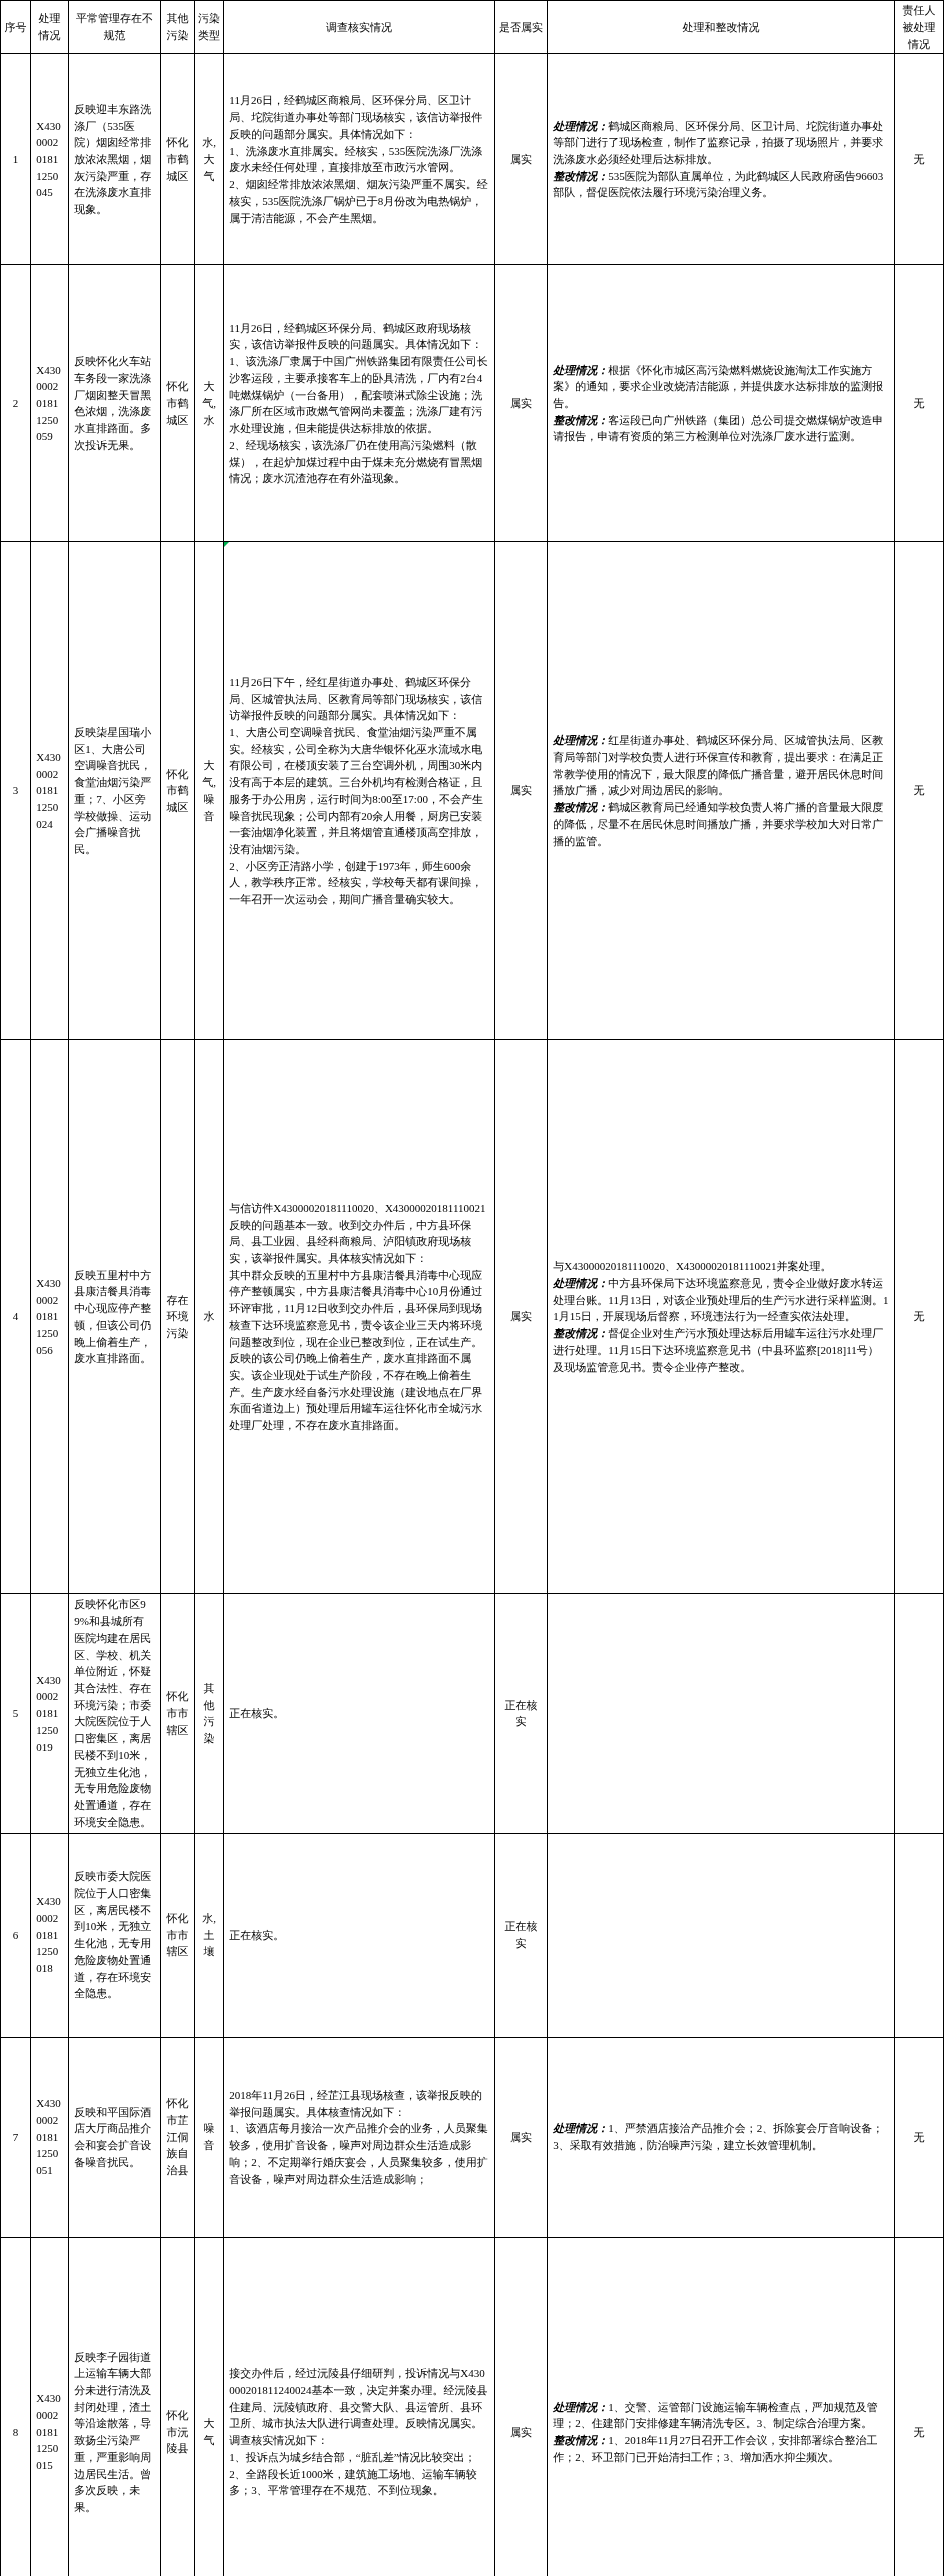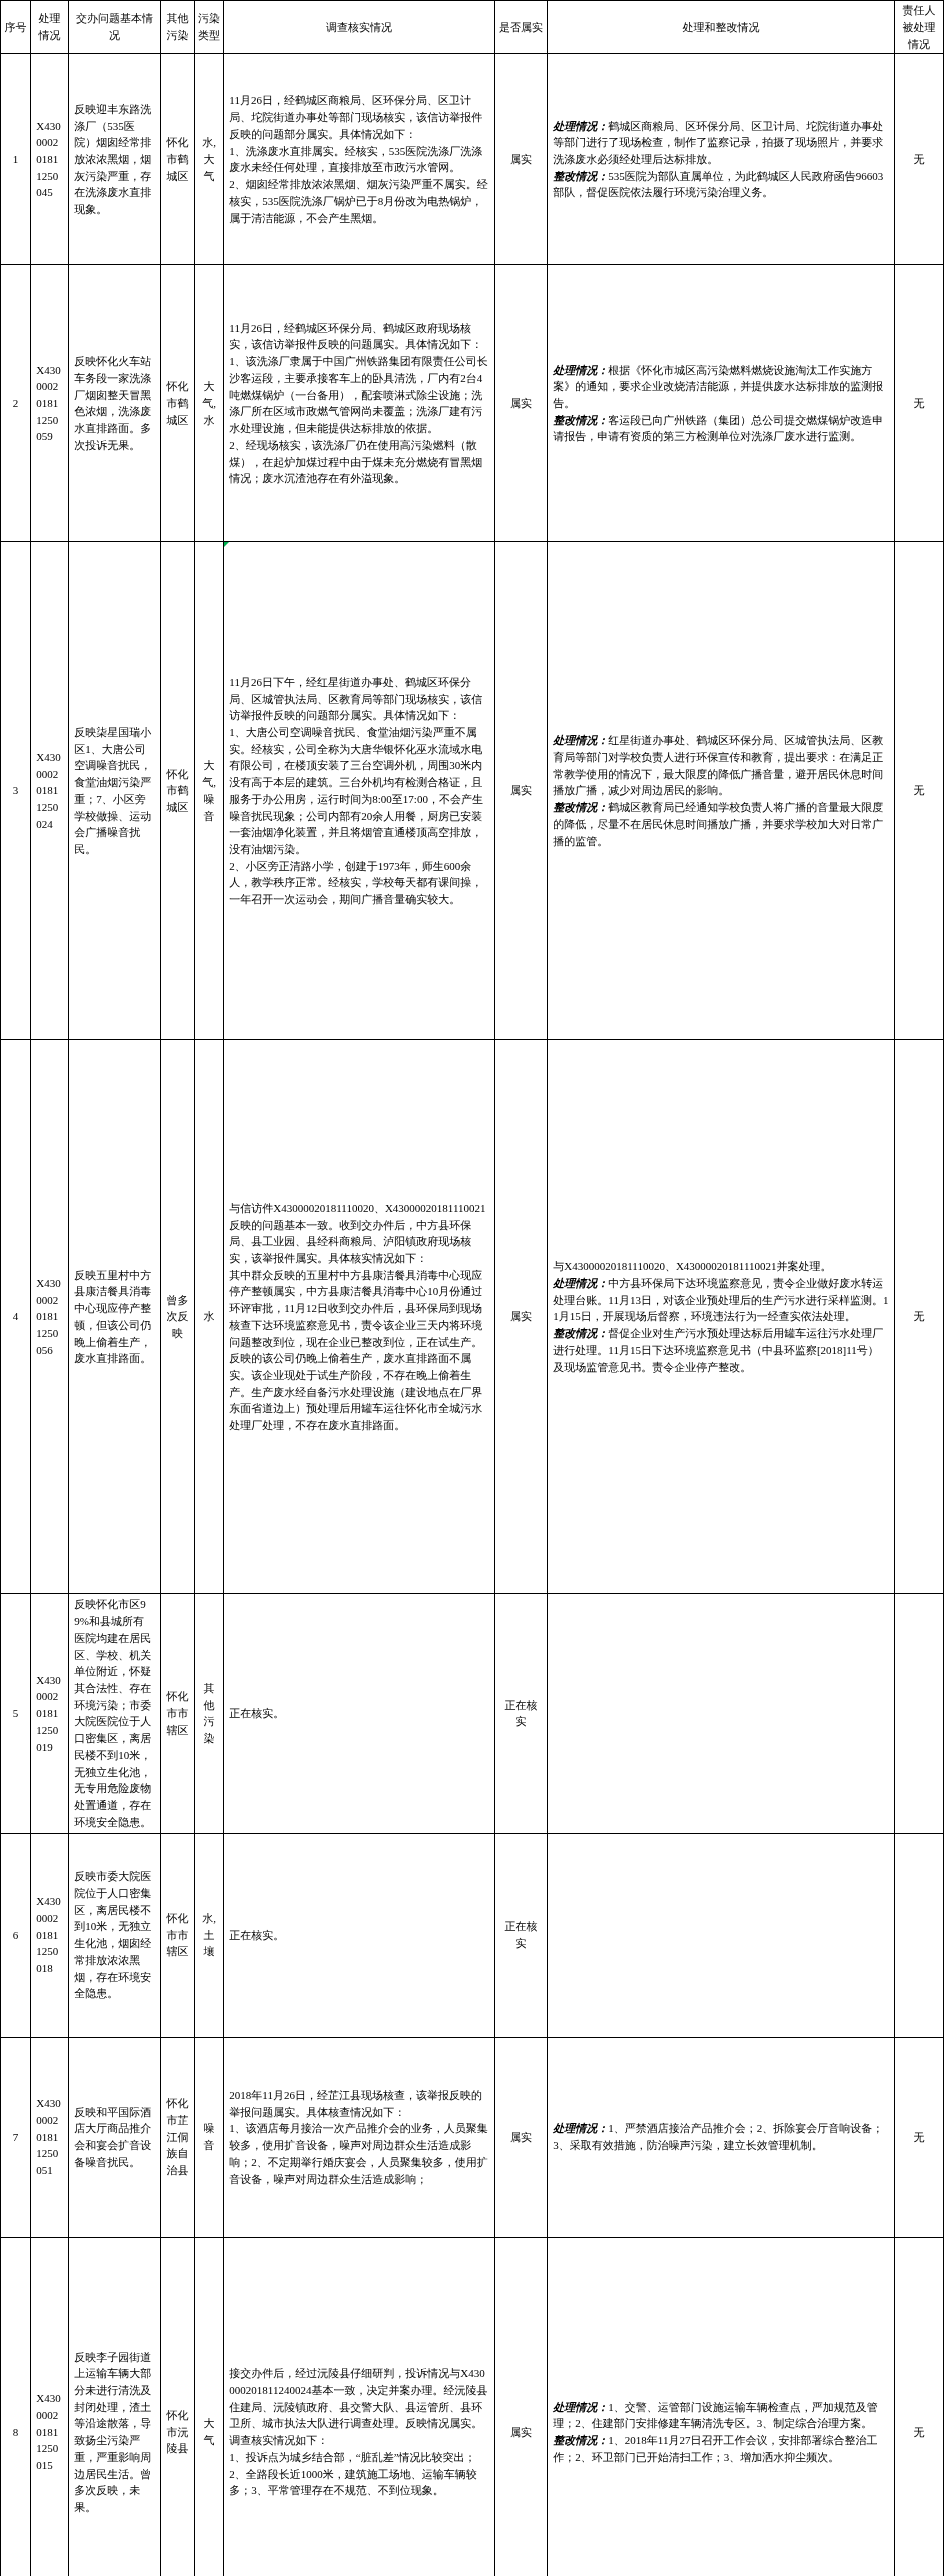--- a/index.html
+++ b/index.html
@@ -77,21 +77,21 @@
       <col class="c-type">
         <col class="c-invest">
         <col class="c-verified">
         <col class="c-action">
         <col class="c-resp">
     </colgroup>
     <thead>
       <tr class="hdr">
         <th>序号</th>
         <th>处理情况</th>
-        <th>交办问题基本情况</th>
+        <th>平常管理存在不规范</th>
         <th>其他污染</th>
         <th>污染类型</th>
         <th>调查核实情况</th>
         <th>是否属实</th>
         <th>处理和整改情况</th>
         <th>责任人被处理情况</th>
       </tr>
     </thead>
     <tbody id="table-body">
     <tr class="r1">
@@ -124,42 +124,42 @@
     <td class="type-cell">大气,噪音</td>
     <td class="text-cell invest-cell corner-marker">11月26日下午，经红星街道办事处、鹤城区环保分局、区城管执法局、区教育局等部门现场核实，该信访举报件反映的问题部分属实。具体情况如下：<br>1、大唐公司空调噪音扰民、食堂油烟污染严重不属实。经核实，公司全称为大唐华银怀化巫水流域水电有限公司，在楼顶安装了三台空调外机，周围30米内没有高于本层的建筑。三台外机均有检测合格证，且服务于办公用房，运行时间为8:00至17:00，不会产生噪音扰民现象；公司内部有20余人用餐，厨房已安装一套油烟净化装置，并且将烟管直通楼顶高空排放，没有油烟污染。<br>2、小区旁正清路小学，创建于1973年，师生600余人，教学秩序正常。经核实，学校每天都有课间操，一年召开一次运动会，期间广播音量确实较大。</td>
     <td class="center">属实</td>
     <td class="text-cell action-cell"><b>处理情况：</b>红星街道办事处、鹤城区环保分局、区城管执法局、区教育局等部门对学校负责人进行环保宣传和教育，提出要求：在满足正常教学使用的情况下，最大限度的降低广播音量，避开居民休息时间播放广播，减少对周边居民的影响。<br><b>整改情况：</b>鹤城区教育局已经通知学校负责人将广播的音量最大限度的降低，尽量不在居民休息时间播放广播，并要求学校加大对日常广播的监管。</td>
     <td class="center">无</td>
   </tr>
         <tr class="r4">
     <td class="center">4</td>
     <td class="id-cell">X430000201811250056</td>
     <td class="text-cell">反映五里村中方县康洁餐具消毒中心现应停产整顿，但该公司仍晚上偷着生产，废水直排路面。</td>
-    <td class="region-cell">曾多次反映</td>
+    <td class="region-cell">存在环境污染</td>
     <td class="type-cell">水</td>
     <td class="text-cell invest-cell">与信访件X43000020181110020、X43000020181110021反映的问题基本一致。收到交办件后，中方县环保局、县工业园、县经科商粮局、泸阳镇政府现场核实，该举报件属实。具体核实情况如下：<br>其中群众反映的五里村中方县康洁餐具消毒中心现应停产整顿属实，中方县康洁餐具消毒中心10月份通过环评审批，11月12日收到交办件后，县环保局到现场核查下达环境监察意见书，责令该企业三天内将环境问题整改到位，现在企业已整改到位，正在试生产。反映的该公司仍晚上偷着生产，废水直排路面不属实。该企业现处于试生产阶段，不存在晚上偷着生产。生产废水经自备污水处理设施（建设地点在厂界东面省道边上）预处理后用罐车运往怀化市全城污水处理厂处理，不存在废水直排路面。</td>
     <td class="center">属实</td>
     <td class="text-cell action-cell small-font">与X43000020181110020、X43000020181110021并案处理。<br><b>处理情况：</b>中方县环保局下达环境监察意见，责令企业做好废水转运处理台账。11月13日，对该企业预处理后的生产污水进行采样监测。11月15日，开展现场后督察，环境违法行为一经查实依法处理。<br><b>整改情况：</b>督促企业对生产污水预处理达标后用罐车运往污水处理厂进行处理。11月15日下达环境监察意见书（中县环监察[2018]11号）及现场监管意见书。责令企业停产整改。</td>
     <td class="center">无</td>
   </tr>
         <tr class="r5">
     <td class="center">5</td>
     <td class="id-cell">X430000201811250019</td>
     <td class="text-cell">反映怀化市区99%和县城所有医院均建在居民区、学校、机关单位附近，怀疑其合法性、存在环境污染；市委大院医院位于人口密集区，离居民楼不到10米，无独立生化池，无专用危险废物处置通道，存在环境安全隐患。</td>
     <td class="region-cell">怀化市市辖区</td>
     <td class="type-cell">其他污染</td>
     <td class="text-cell invest-cell">正在核实。</td>
     <td class="center">正在核实</td>
     <td class="text-cell action-cell"></td>
     <td class="center"></td>
   </tr>
         <tr class="r6">
     <td class="center">6</td>
     <td class="id-cell">X430000201811250018</td>
-    <td class="text-cell">反映市委大院医院位于人口密集区，离居民楼不到10米，无独立生化池，烟囱经常排放浓浓黑烟，存在环境安全隐患。</td>
+    <td class="text-cell">反映市委大院医院位于人口密集区，离居民楼不到10米，无独立生化池，无专用危险废物处置通道，存在环境安全隐患。</td>
     <td class="region-cell">怀化市市辖区</td>
     <td class="type-cell">水,土壤</td>
     <td class="text-cell invest-cell">正在核实。</td>
     <td class="center">正在核实</td>
     <td class="text-cell action-cell"></td>
     <td class="center"></td>
   </tr>
         <tr class="r7">
     <td class="center">7</td>
     <td class="id-cell">X430000201811250051</td>

